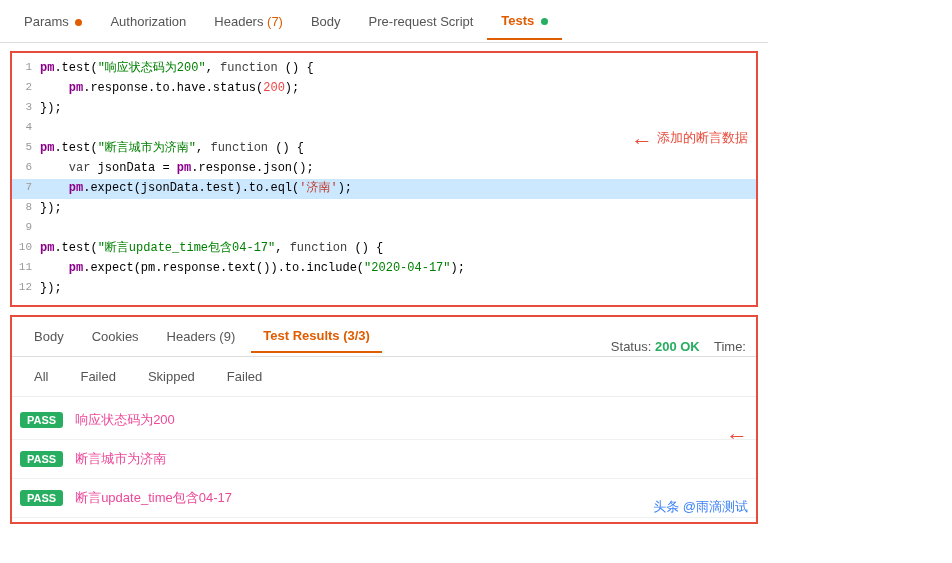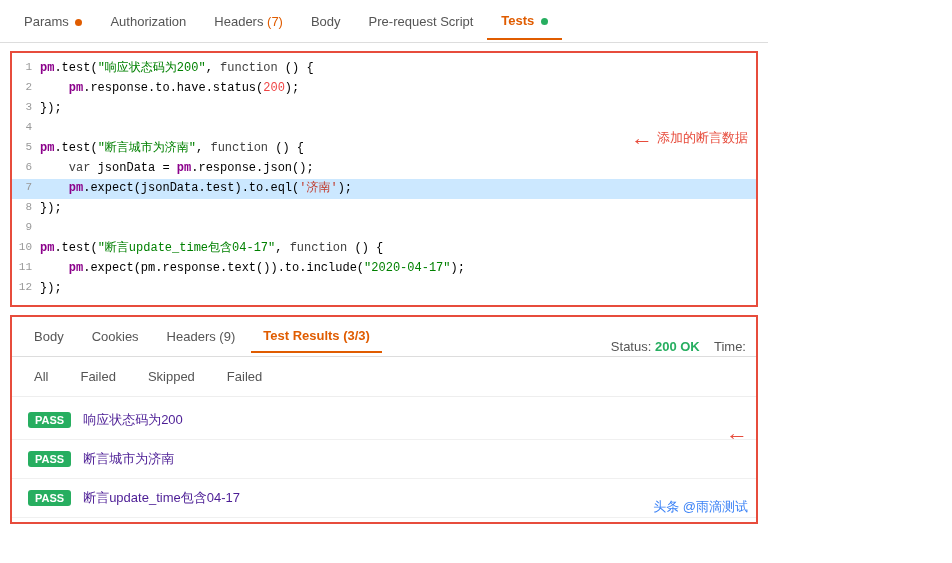--- a/index.html
+++ b/index.html
@@ -132,36 +132,36 @@
       padding: 2px 6px;
       text-align: center;
     }
 
     .test-results {
       padding: 4px 0;
     }
     .test-row {
       display: flex;
       align-items: center;
-      padding: 10px 16px;
+      padding: 10px 8px;
       border-bottom: 1px solid #f0f0f0;
       gap: 12px;
     }
     .pass-badge {
       background: #27ae60;
       color: #fff;
       font-size: 11px;
       font-weight: bold;
       padding: 2px 7px;
       border-radius: 3px;
       min-width: 42px;
       text-align: center;
     }
     .test-label {
-      color: #4c1d95;
+      color: #ec4899;
       font-size: 13px;
     }
     .watermark {
       position: absolute;
       bottom: 8px;
       right: 20px;
       color: #3b82f6;
       font-size: 13px;
       margin-top: 28px;
     }

